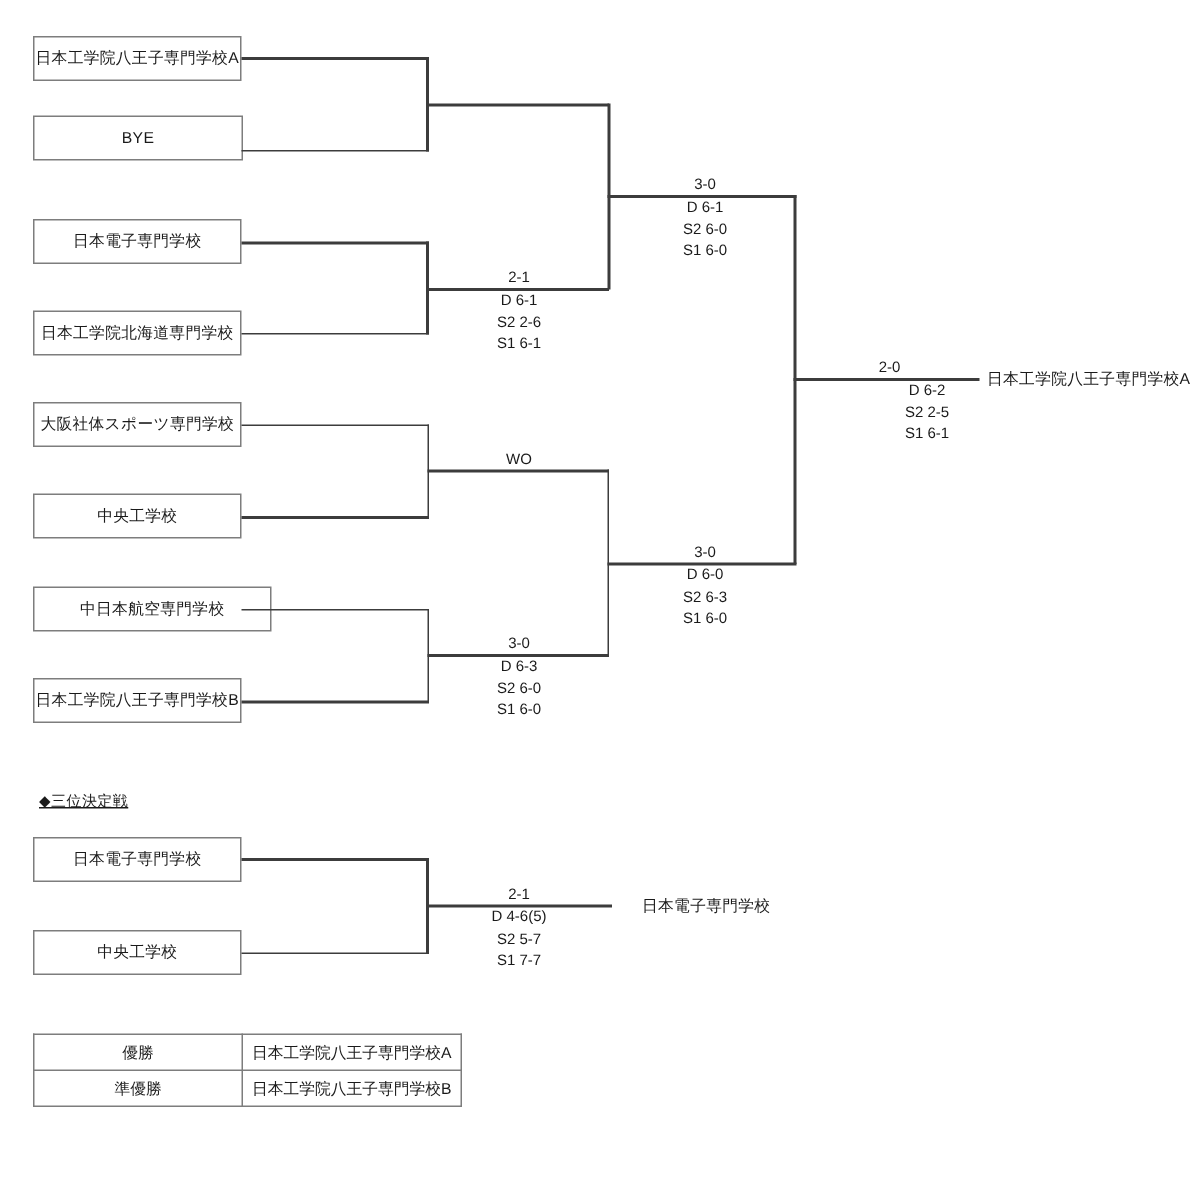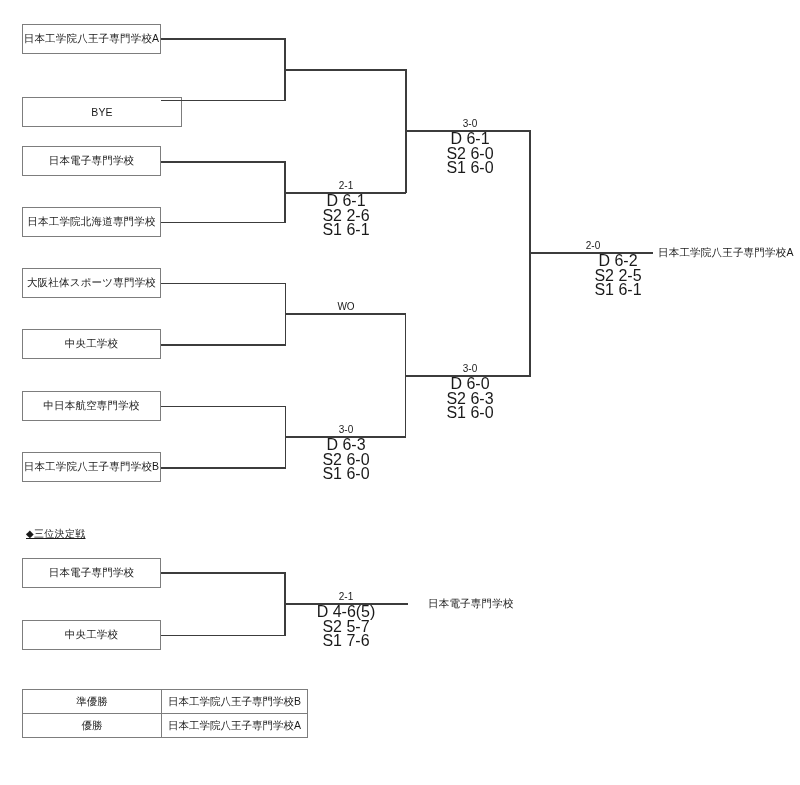--- a/index.html
+++ b/index.html
@@ -36,21 +36,21 @@
   }
   .ln.h { height: 1px; }
   .ln.v { width: 1px; }
   .ln.h.bold { height: 2.2px; background: #3c3c3c; }
   .ln.v.bold { width: 2.2px; background: #3c3c3c; }
 
   
   .score {
     position: absolute;
     text-align: center;
-    font-size: 16px;
+    font-size: 10px;
     color: #1a1a1a;
     line-height: 14.5px;
     white-space: nowrap;
   }
   .score .set-line { display: block; }
   .score-top {
     position: absolute;
     text-align: center;
     font-size: 10px;
     color: #1a1a1a;
@@ -96,26 +96,26 @@
     width: 126px;
     text-align: left;
   }
 </style>
 </head>
 <body>
 
 <div id="page">
 
   <div class="team-box" style="left:22px; top:24px; width:139px; height:30px;">日本工学院八王子専門学校A</div>
-  <div class="team-box" style="left:22px; top:97px; width:160px; height:30px;">BYE</div>
+  <div class="team-box" style="left:22px; top:77px; width:140px; height:30px;">BYE</div>
   <div class="team-box" style="left:22px; top:146px; width:139px; height:30px;">日本電子専門学校</div>
   <div class="team-box" style="left:22px; top:268px; width:139px; height:30px;">大阪社体スポーツ専門学校</div>
   <div class="team-box" style="left:22px; top:207px; width:139px; height:30px;">日本工学院北海道専門学校</div>
   <div class="team-box" style="left:22px; top:329px; width:139px; height:30px;">中央工学校</div>
-  <div class="team-box" style="left:22px; top:391px; width:139px; height:30px;">中日本航空専門学校</div>
+  <div class="team-box" style="left:22px; top:391px; width:159px; height:30px;">中日本航空専門学校</div>
   <div class="team-box" style="left:22px; top:452px; width:139px; height:30px;">日本工学院八王子専門学校B</div>
 
   <div class="ln h bold" style="left:161px; top:38px; width:125px;"></div>
   <div class="ln h" style="left:161px; top:100px; width:125px;"></div>
   <div class="ln v bold" style="left:284px; top:38px; height:63px;"></div>
 
   <div class="ln h bold" style="left:161px; top:161px; width:125px;"></div>
   <div class="ln h" style="left:161px; top:222px; width:125px;"></div>
   <div class="ln v bold" style="left:284px; top:161px; height:62px;"></div>
 
@@ -190,31 +190,31 @@
 
   <div class="ln h bold" style="left:161px; top:572px; width:125px;"></div>
   <div class="ln h" style="left:161px; top:635px; width:125px;"></div>
   <div class="ln v bold" style="left:284px; top:572px; height:64px;"></div>
   <div class="ln h bold" style="left:284px; top:603px; width:124px;"></div>
 
   <div class="score-top" style="left:296px; top:591px; width:100px;">2-1</div>
   <div class="score" style="left:296px; top:605px; width:100px;">
     <span class="set-line">D 4-6(5)</span>
     <span class="set-line">S2 5-7</span>
-    <span class="set-line">S1 7-6</span>
+    <span class="set-line">S1 7-7</span>
   </div>
 
   <div class="winner-label" style="left:428px; top:597px;">日本電子専門学校</div>
 
   <table id="results-table">
     <tbody>
+      <tr>
+        <td class="rank-cell">優勝</td>
+        <td class="team-cell">日本工学院八王子専門学校A</td>
+      </tr>
       <tr>
         <td class="rank-cell">準優勝</td>
         <td class="team-cell">日本工学院八王子専門学校B</td>
       </tr>
-      <tr>
-        <td class="rank-cell">優勝</td>
-        <td class="team-cell">日本工学院八王子専門学校A</td>
-      </tr>
     </tbody>
   </table>
 
 </div>
 
 </body></html>

